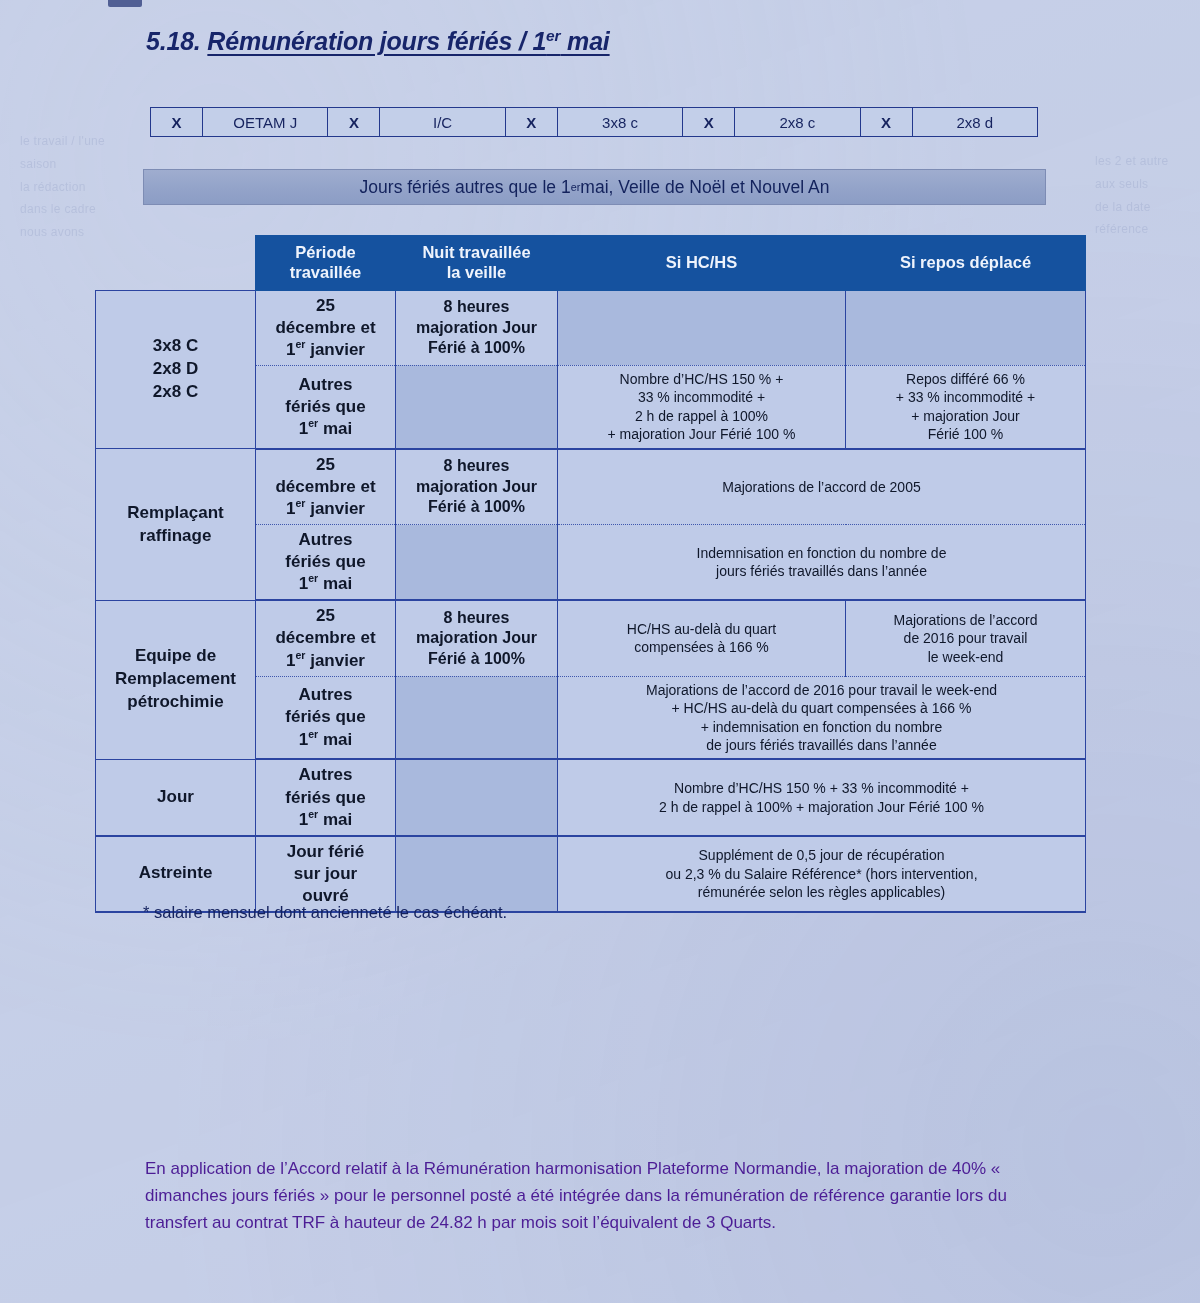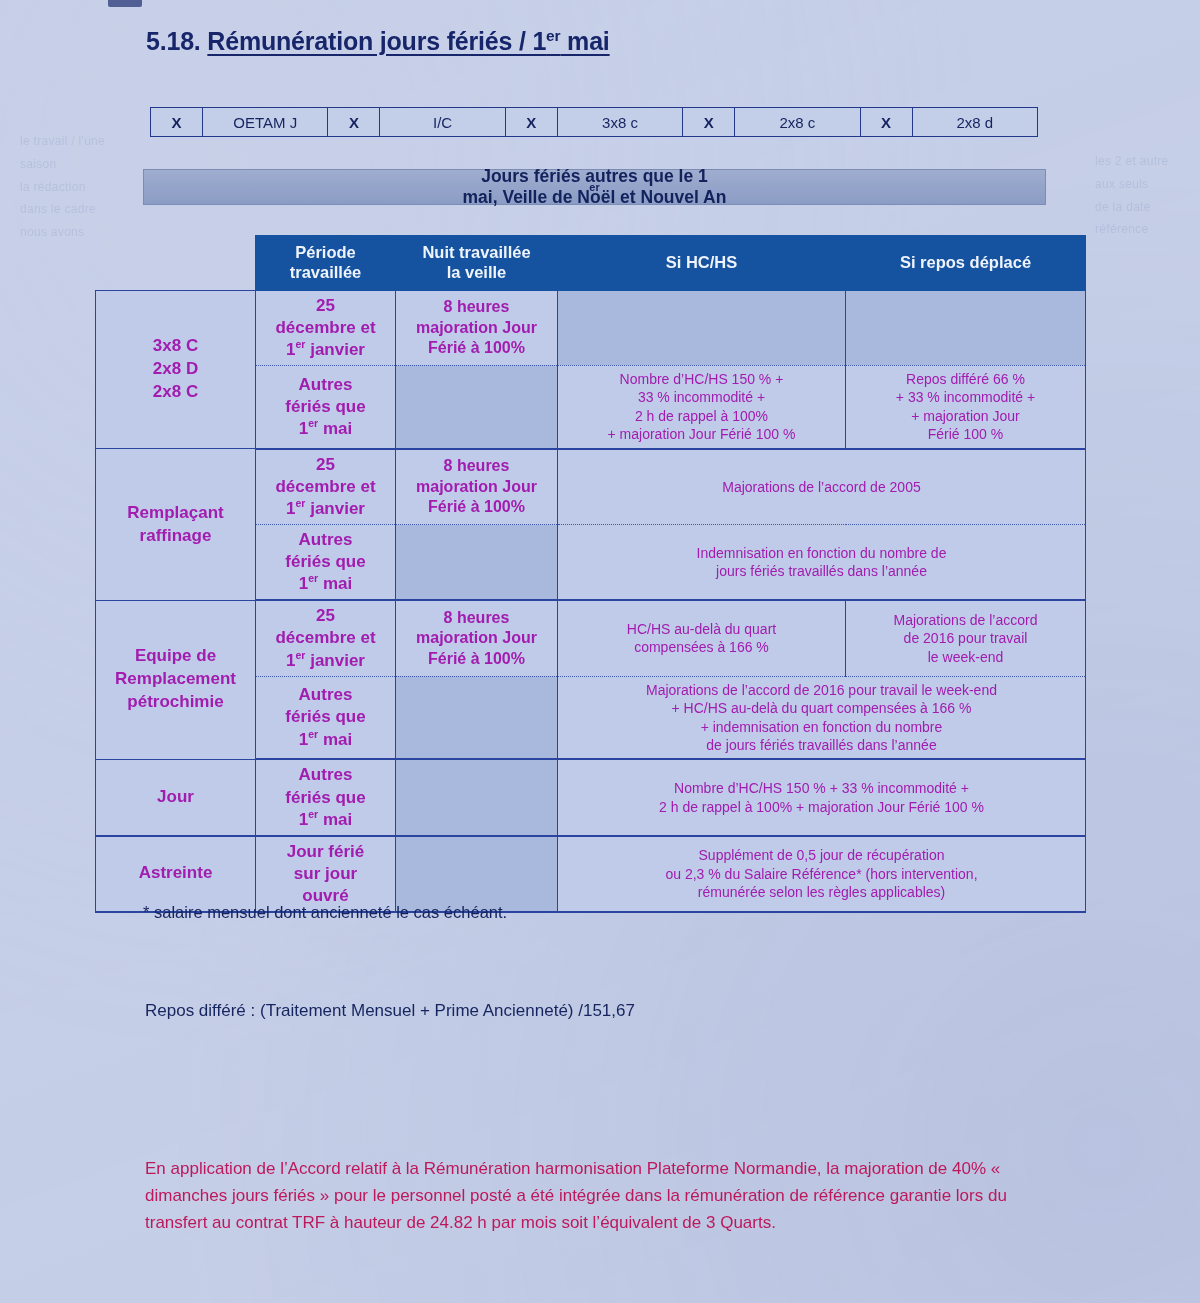--- a/index.html
+++ b/index.html
@@ -29,21 +29,21 @@
   .edge-mark{
     position:absolute; left:108px; top:0; width:34px; height:7px;
     background:#2a3a78; opacity:.75; border-radius:0 0 2px 2px;
   }
   .page { position:relative; z-index:3; }
 
   
   .title{
     position:absolute; left:146px; top:27px;
     font-size:25px; font-weight:bold; letter-spacing:-.2px;
-    color:#17256a; white-space:nowrap;
+    color:#17256a; white-space:nowrap;font-style:italic;
   }
   .title u{ text-decoration:underline; text-underline-offset:4px; text-decoration-thickness:2px;}
   sup{ font-size:.62em; vertical-align:super; line-height:0; }
 
   
   .catbar{
     position:absolute; left:150px; top:107px; width:888px; height:30px;
     display:flex; border:1.6px solid #23388c; background:#c3cfe9;
   }
   .catbar > div{
@@ -54,33 +54,33 @@
   .catbar > div:last-child{ border-right:none; }
   .cat-x{ width:52px; font-weight:bold; font-size:17px; }
   .cat-l{ flex:1; }
 
   
   .banner{
     position:absolute; left:143px; top:169px; width:903px; height:36px;
     background:linear-gradient(180deg,#9fadcf 0%, #93a3c9 55%, #8c9dc5 100%);
     border:1.5px solid #7d8cb4;
     display:flex; align-items:center; justify-content:center;
-    font-size:17.5px; font-weight:bold; color:#13225c;flex-direction:column;
+    font-size:17.5px; font-weight:normal; color:#13225c;
   }
 
   
   .tbl{
     position:absolute; left:95px; top:235px; width:990px;
     border-collapse:collapse; table-layout:fixed;
   }
   .tbl td, .tbl th{
     border:1.8px solid #2b44a0;
     padding:4px 6px;
     text-align:center; vertical-align:middle;
-    font-size:16px; line-height:1.18; color:#a21caf;
+    font-size:16px; line-height:1.18; color:#0f172a;
     background:#bfcbe8;
   }
   .tbl thead th{
     background:#15529f; color:#eef3fc; font-weight:bold;
     border-color:#15529f; font-size:16.5px; line-height:1.2;
     padding:7px 4px;
   }
   .tbl thead th.spacer{
     background:transparent; border:none;
   }
@@ -103,21 +103,21 @@
   .footnote{
     position:absolute; left:143px; top:903px;
     font-size:16.5px; color:#14225e;
   }
   .formulas{
     position:absolute; left:145px; top:998px;
     font-size:17px; line-height:26px; color:#16245f;
   }
   .para{
     position:absolute; left:145px; top:1155px; width:905px;
-    font-size:17px; line-height:27px; color:#be185d; text-align:left;
+    font-size:17px; line-height:27px; color:#4c1d95; text-align:left;
   }
 </style>
 </head>
 <body>
 
 <div class="scan-tint"></div>
 <div class="edge-mark"></div>
 
 <div class="ghost" style="left:20px; top:130px; width:110px;">
   le travail / l'une saison<br>la rédaction<br>dans le cadre<br>nous avons
@@ -314,18 +314,17 @@
           <span>rémunérée selon les règles applicables)</span>
         </td>
       </tr>
 
     </tbody>
   </table>
 
   <div class="footnote">* salaire mensuel dont ancienneté le cas échéant.</div>
 
   <div class="formulas">
-    <div>Repos différé : (Traitement Mensuel + Prime Ancienneté) /151,67</div>
   </div>
 
   <div class="para">En application de l’Accord relatif à la Rémunération harmonisation Plateforme Normandie, la majoration de 40% « dimanches jours fériés » pour le personnel posté a été intégrée dans la rémunération de référence garantie lors du transfert au contrat TRF à hauteur de 24.82 h par mois soit l’équivalent de 3 Quarts.</div>
 
 </div>
 
 </body></html>

